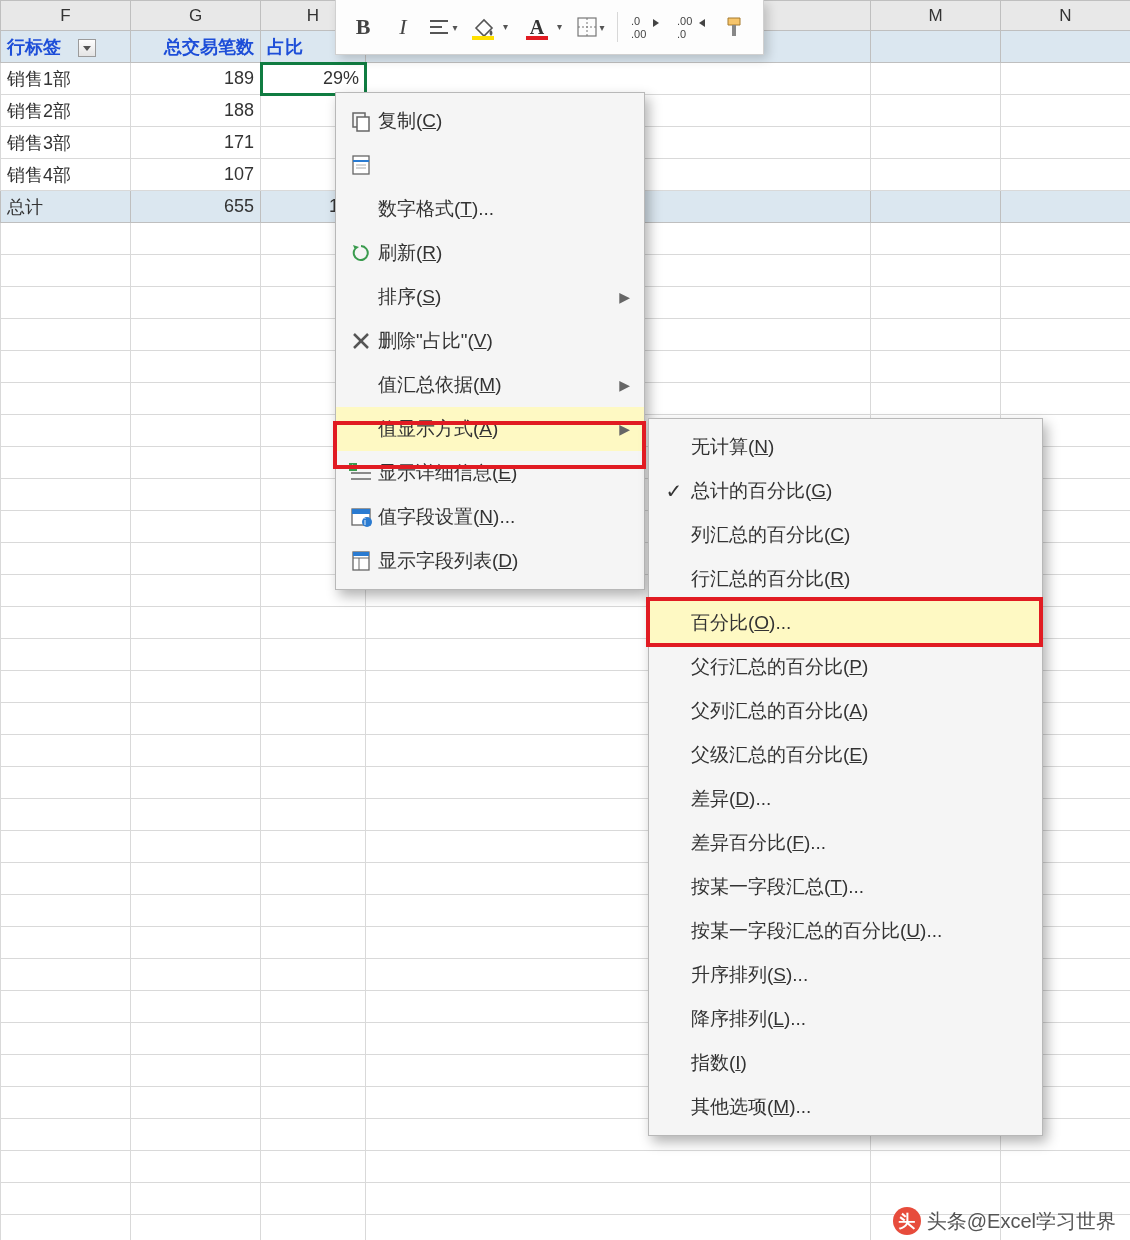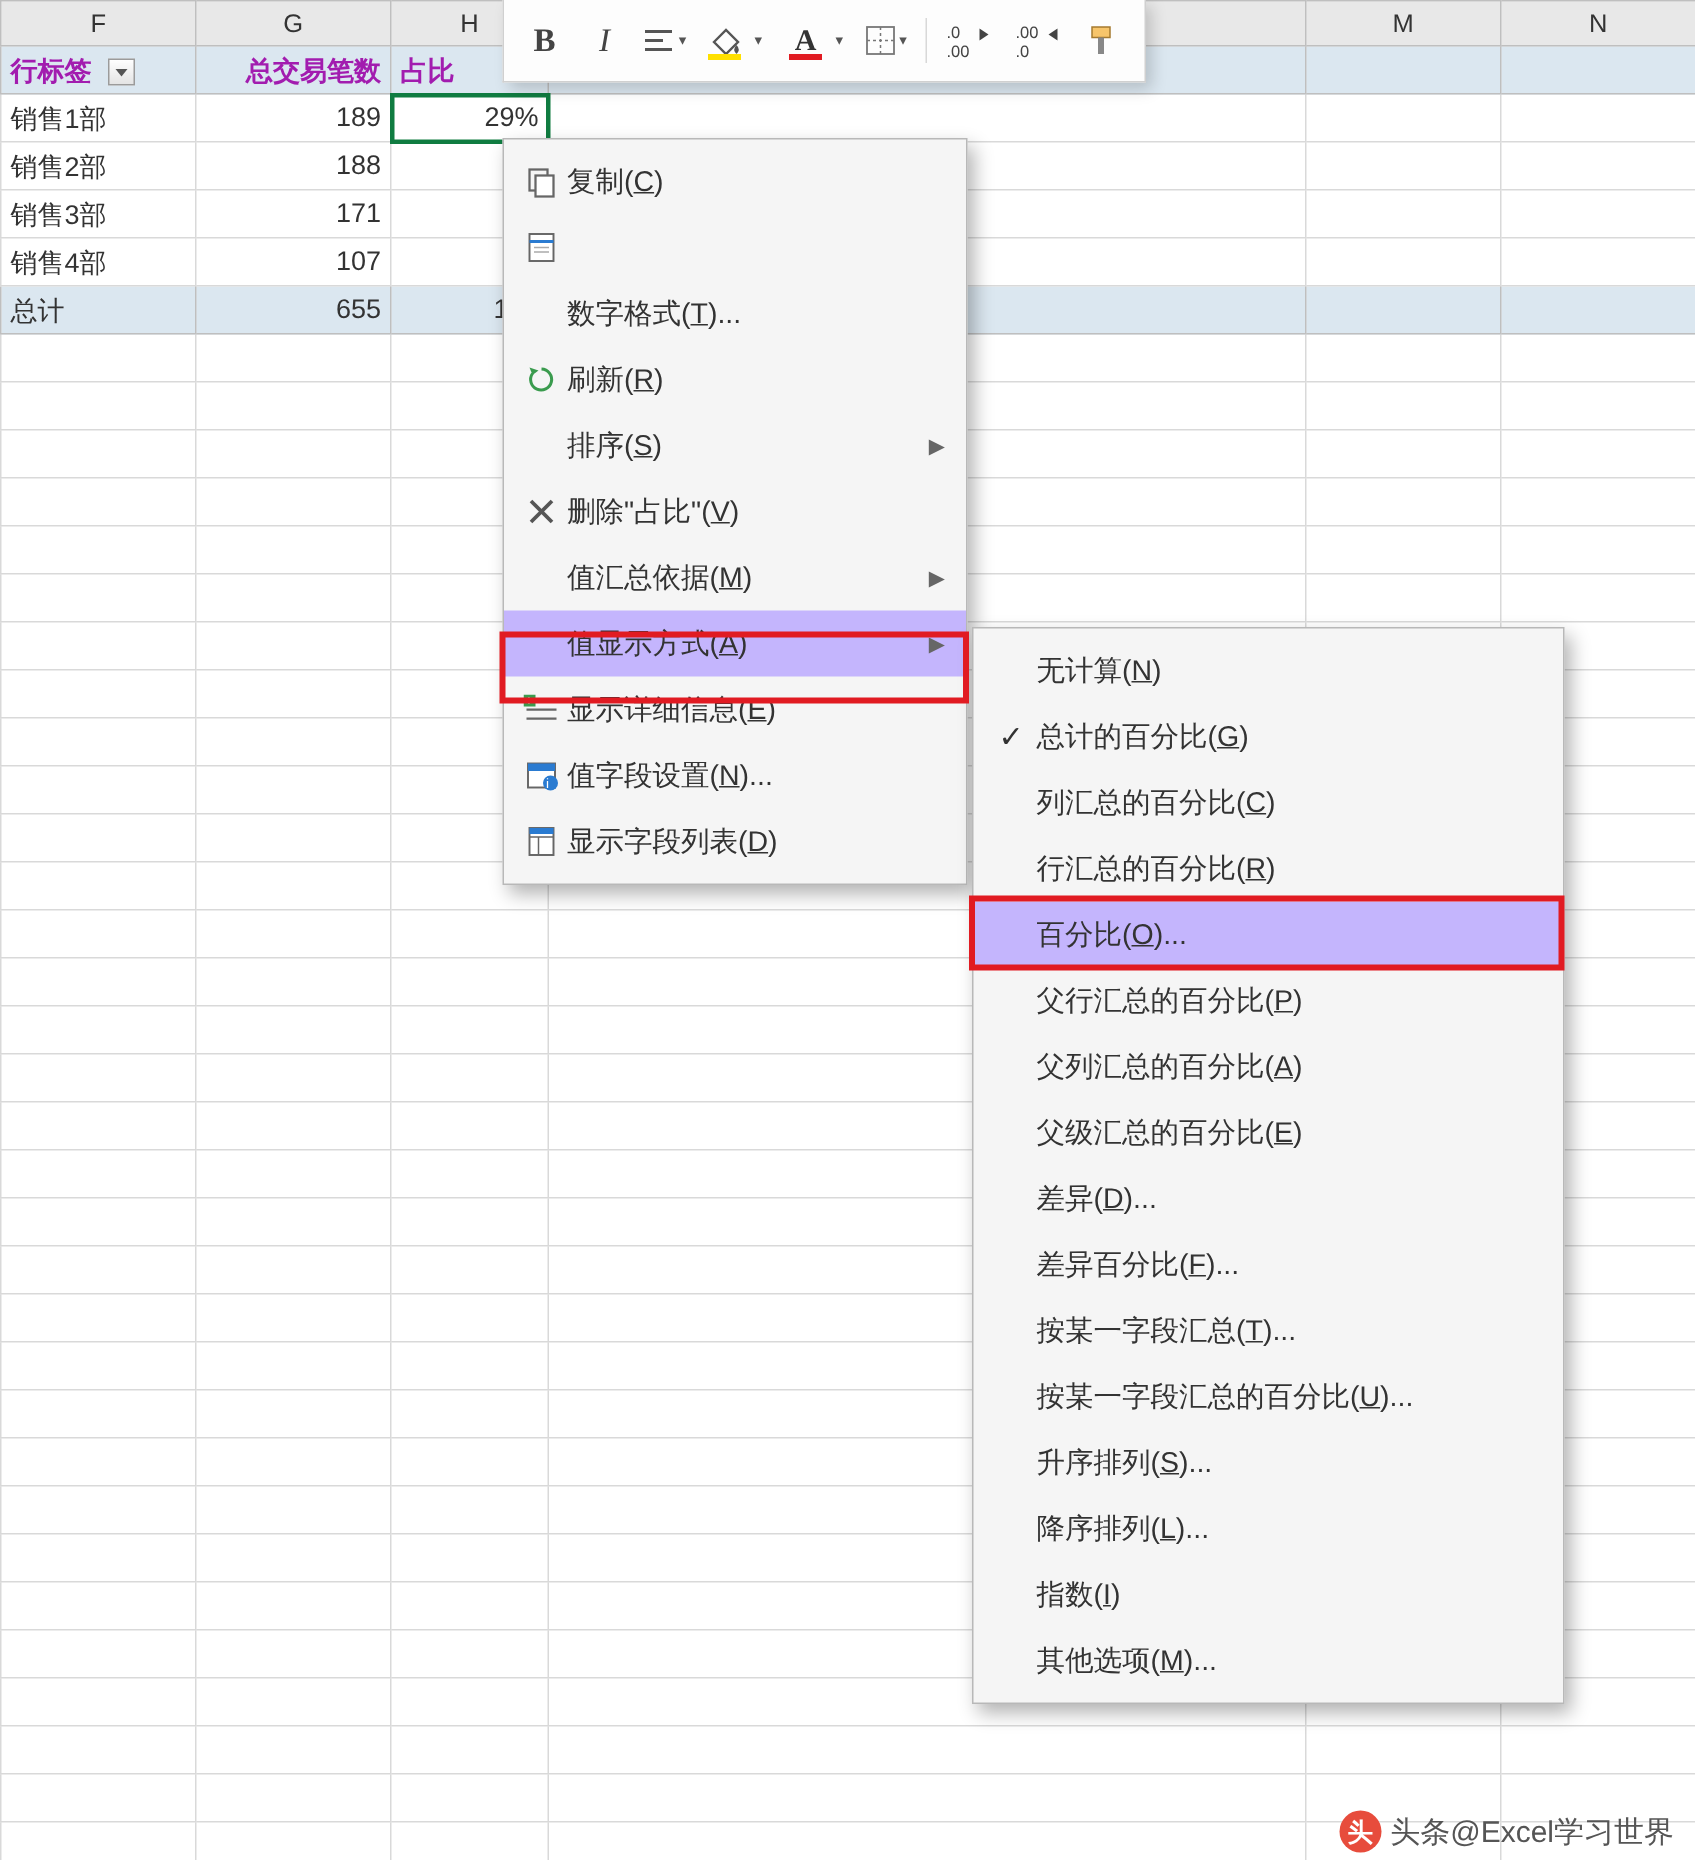--- a/index.html
+++ b/index.html
@@ -38,21 +38,22 @@
   }
   .col-f { width: 130px; }
   .col-g { width: 130px; }
   .col-h { width: 105px; }
   .col-m { width: 130px; }
   .col-n { width: 130px; }
   .col-gap { width: 505px; }
   .pheader {
     background: #dbe7f0;
     font-weight: bold;
-    color: #a21caf;
+    color: #1d4ed8;
+    font-family: Liberation Mono, monospace;
   }
   .pheader td { border-color:#bfbfbf; }
   .pheader .label-cell { text-align:left; }
   .label-cell { text-align:left !important; }
   .dropdown-mark {
     display:inline-block;
     width:18px; height:18px;
     border:1px solid #9b9b9b;
     background:linear-gradient(#fefefe,#e4e4e4);
     vertical-align:middle;
@@ -137,21 +138,21 @@
   .menu-check { width:34px; text-align:center; font-size:20px; color:#333; flex-shrink:0;}
   .hotkey { text-decoration: underline; }
   .highlight-box {
     border:4px solid #e11b22;
     position:absolute;
     pointer-events:none;
     z-index:10;
   }
   .hl1 { left:333px; top:421px; width:313px; height:48px; }
   .hl2 { left:646px; top:597px; width:397px; height:50px; }
-  .ctx-highlight { background:#c4b5fd; }
+  .ctx-highlight { background:#fef9c3; }
   
   .watermark {
     position:absolute;
     bottom:12px; right:14px;
     display:flex;
     align-items:center;
     gap:6px;
     font-size:20px;
     color:#555;
     z-index:2;

